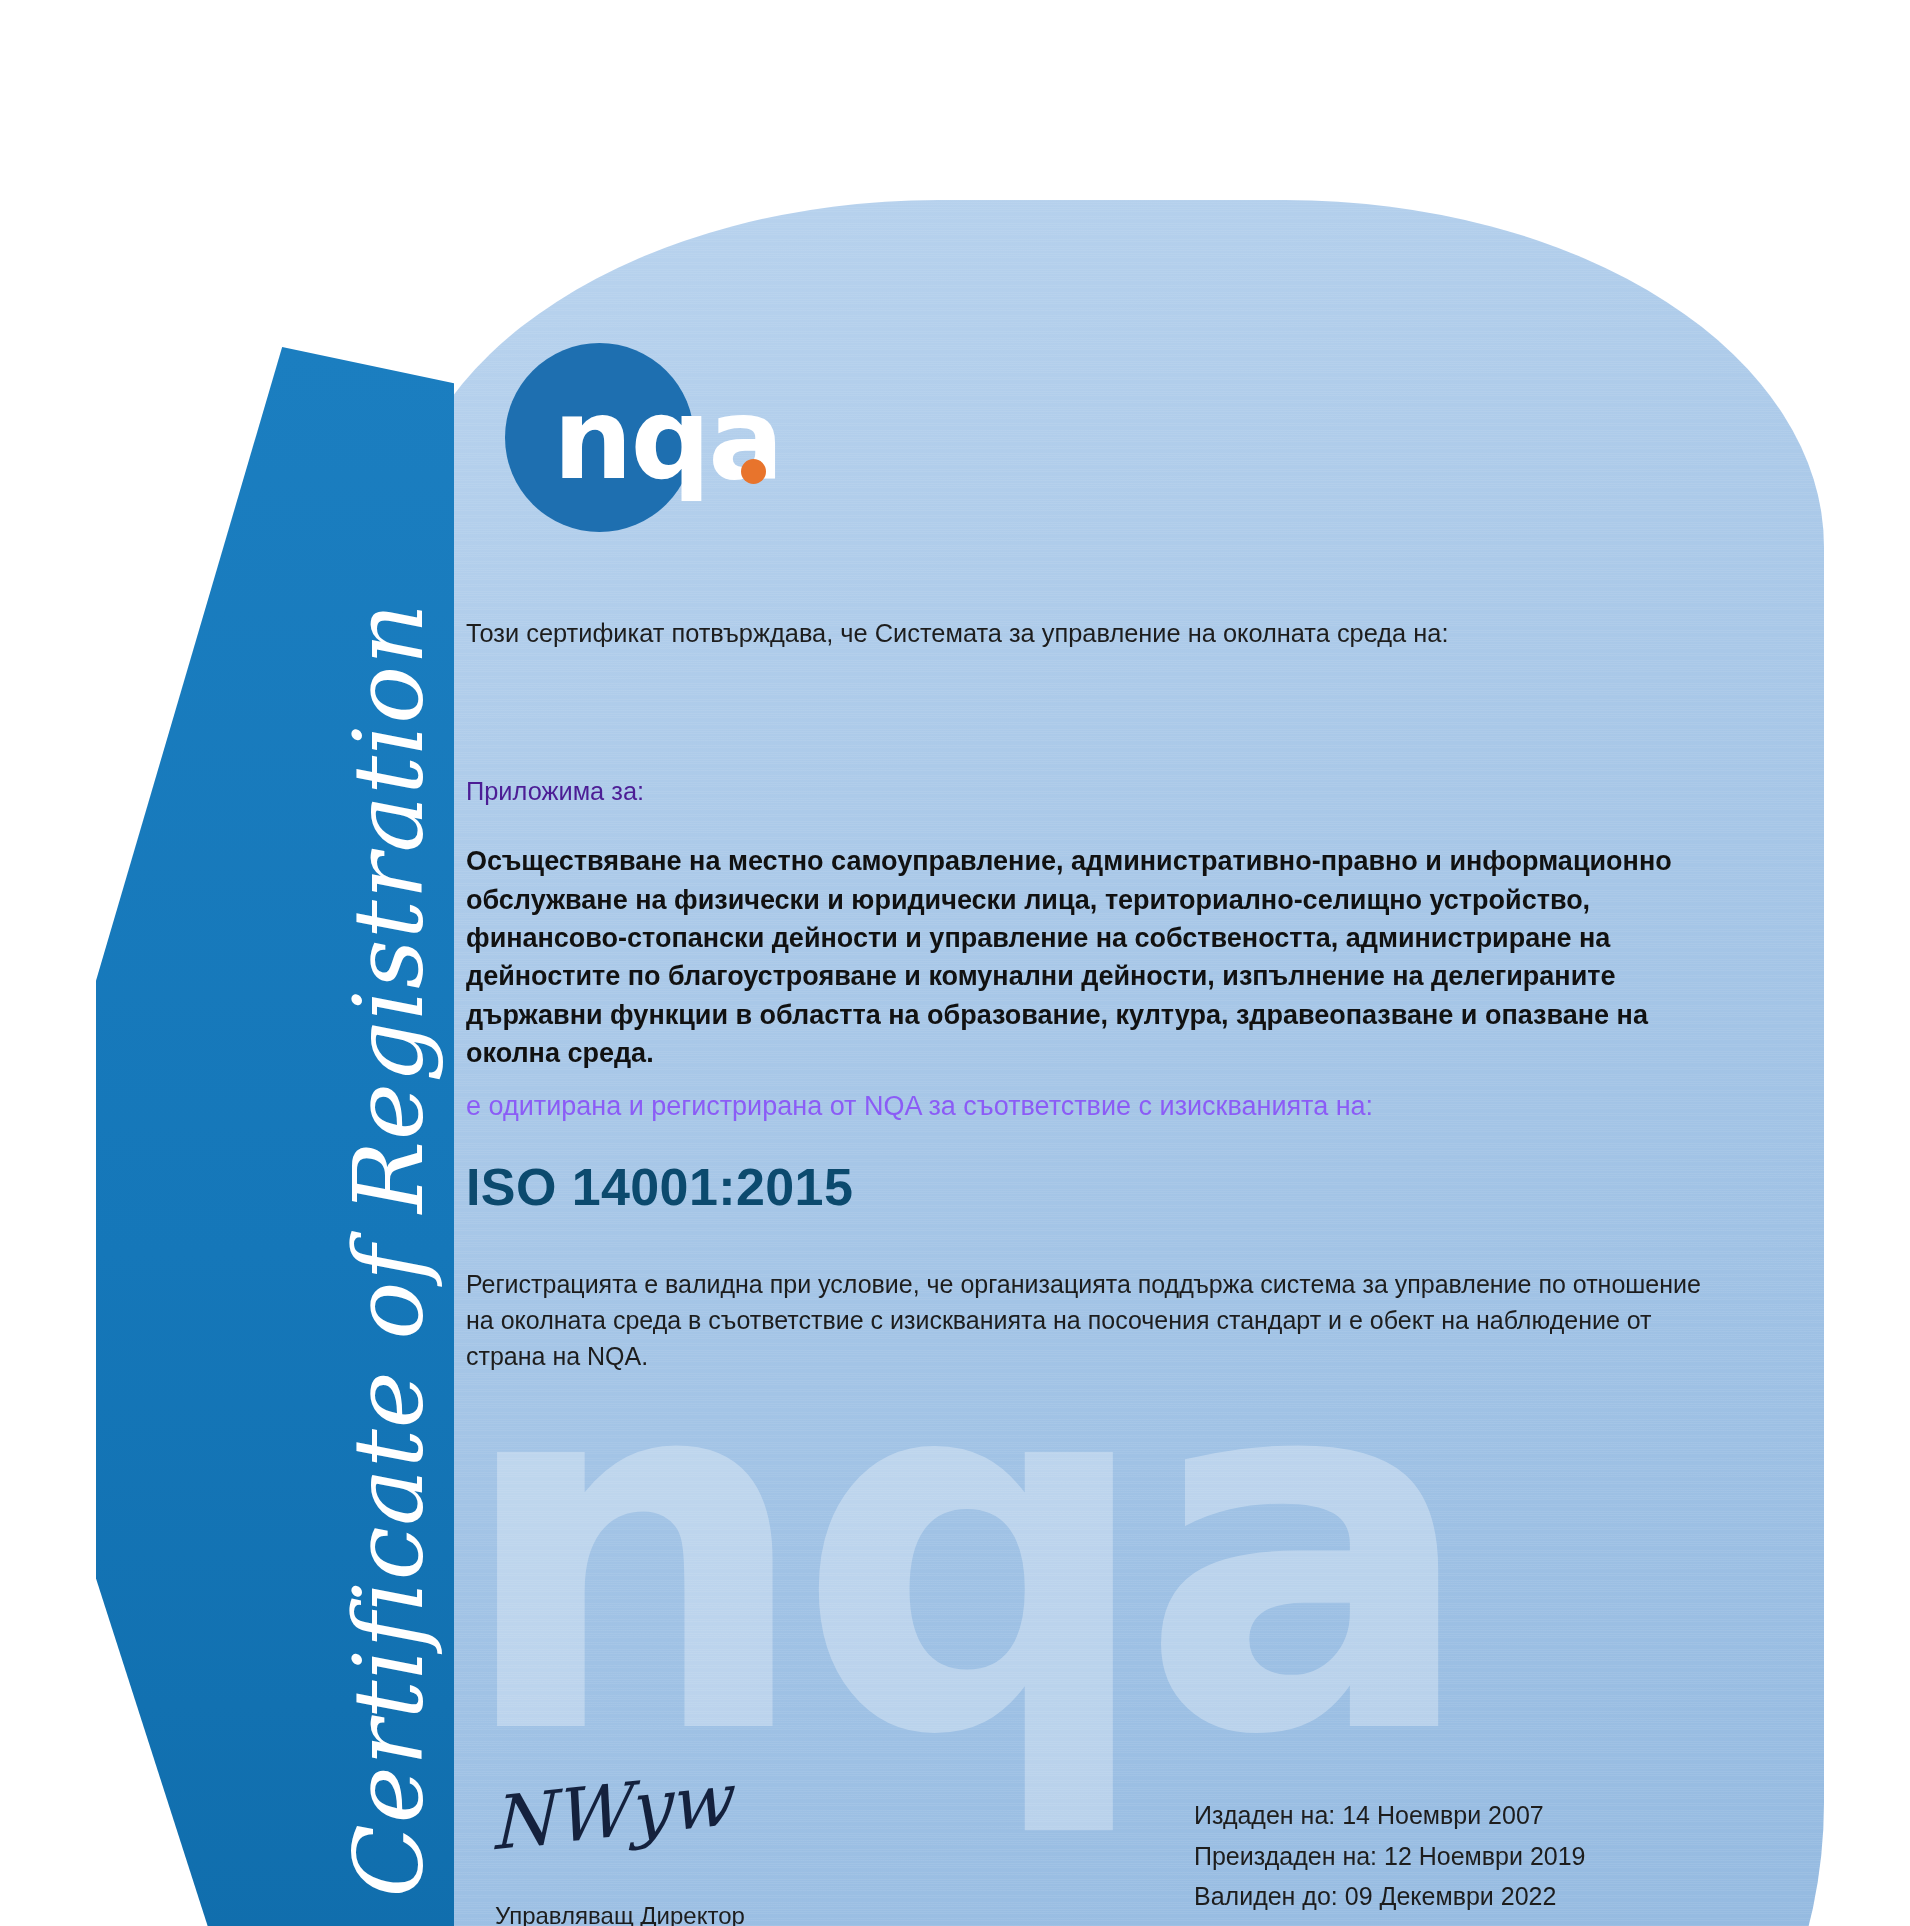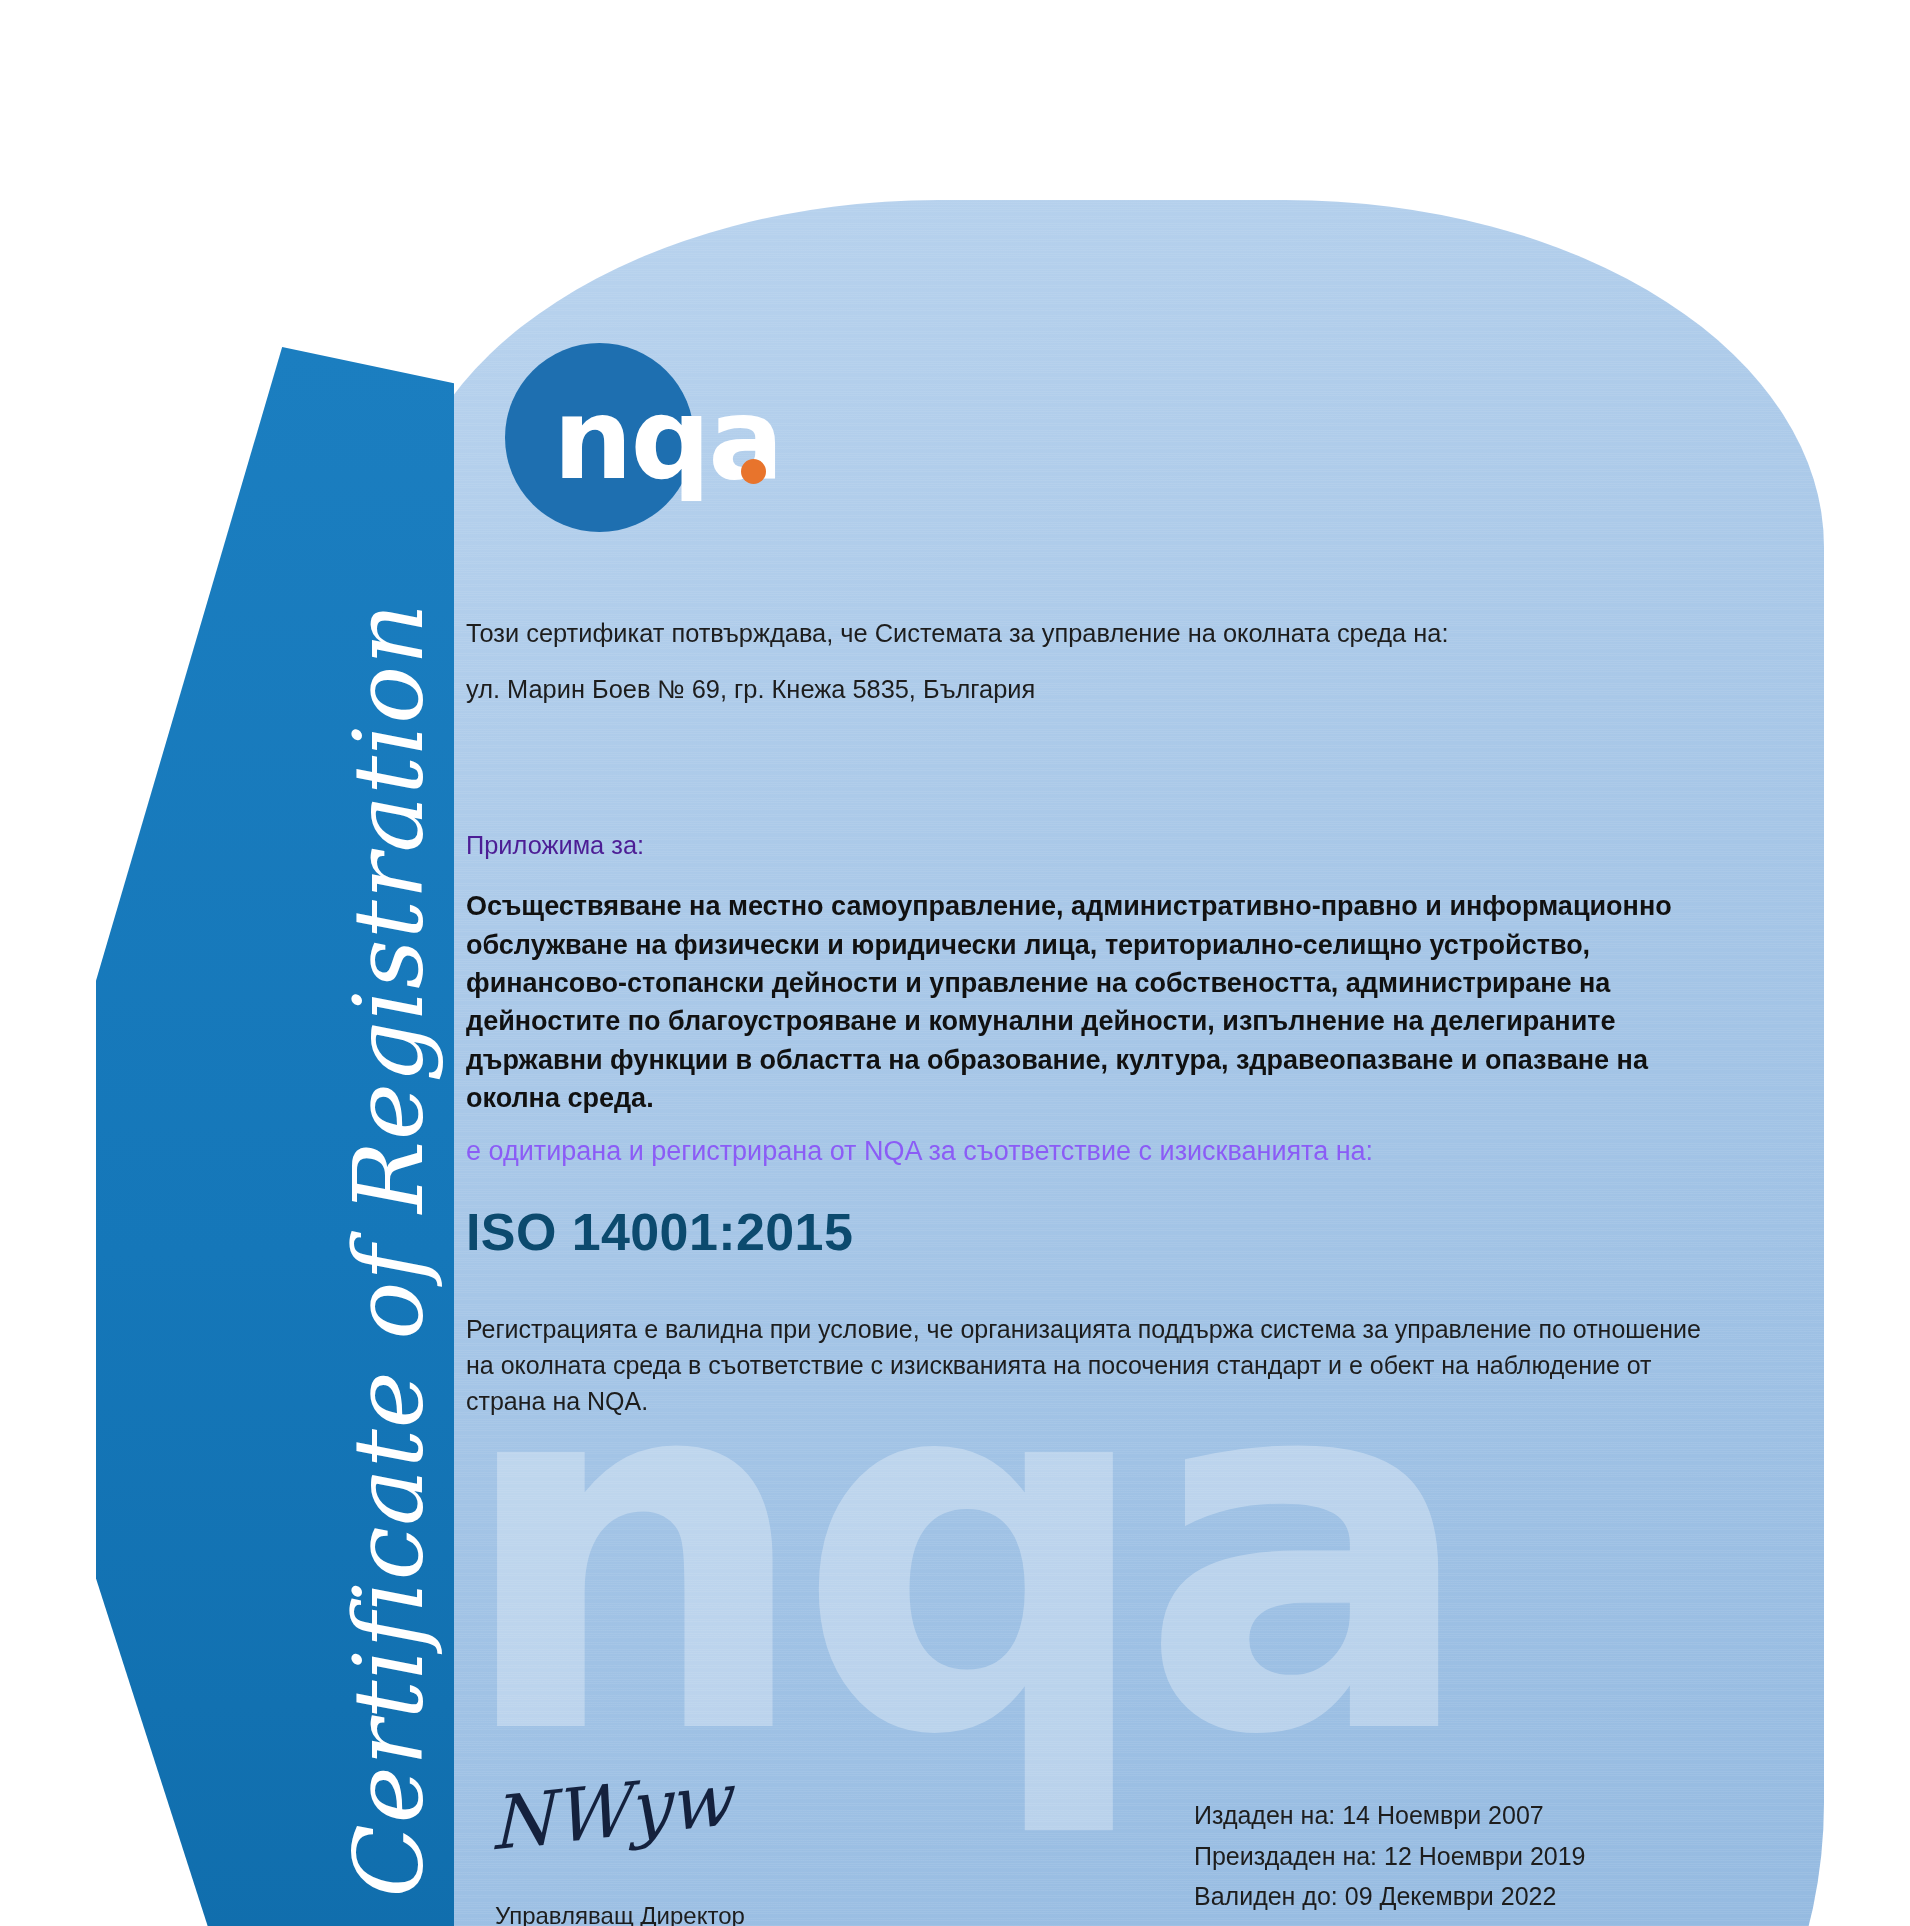--- a/index.html
+++ b/index.html
@@ -147,21 +147,21 @@
     margin-top: 25px;
     font-size: 25.4px;
     color: #1d1d1d;
   }
   .scope-label {
     margin-top: 127px;
     font-size: 25.4px;
     color: #4c1d95;
   }
   .scope-text {
-    margin-top: 27px;
+    margin-top: 36px;
     font-size: 27px;
     font-weight: 700;
     line-height: 1.42;
     color: #111111;
   }
   .audited-line {
     margin-top: 16px;
     font-size: 27px;
     color: #8b5cf6;
     line-height: 1.35;
@@ -228,21 +228,20 @@
   </div>
 
   <div class="logo">
     <div class="logo-circle"></div>
     <div class="logo-text">nqa</div>
     <div class="logo-dot"></div>
   </div>
 
   <div class="content">
     <div class="intro-line">Този сертификат потвърждава, че Системата за управление на околната среда на:</div>
-    <div class="org-address">ул. Марин Боев № 69, гр. Кнежа 5835, България</div>
     <div class="scope-label">Приложима за:</div>
     <div class="scope-text">Осъществяване на местно самоуправление, административно-правно и информационно обслужване на физически и юридически лица, териториално-селищно устройство, финансово-стопански дейности и управление на собствеността, администриране на дейностите по благоустрояване и комунални дейности, изпълнение на делегираните държавни функции в областта на образование, култура, здравеопазване и опазване на околна среда.</div>
     <div class="audited-line">е одитирана и регистрирана от NQA за съответствие с изискванията на:</div>
     <div class="standard">ISO 14001:2015</div>
     <div class="validity">Регистрацията е валидна при условие, че организацията поддържа система за управление по отношение на околната среда в съответствие с изискванията на посочения стандарт и е обект на наблюдение от страна на NQA.</div>
   </div>
 
   <div class="signature-area">
     <div class="signature-mark">NWyw</div>
     <div class="signature-title">Управляващ Директор</div>

